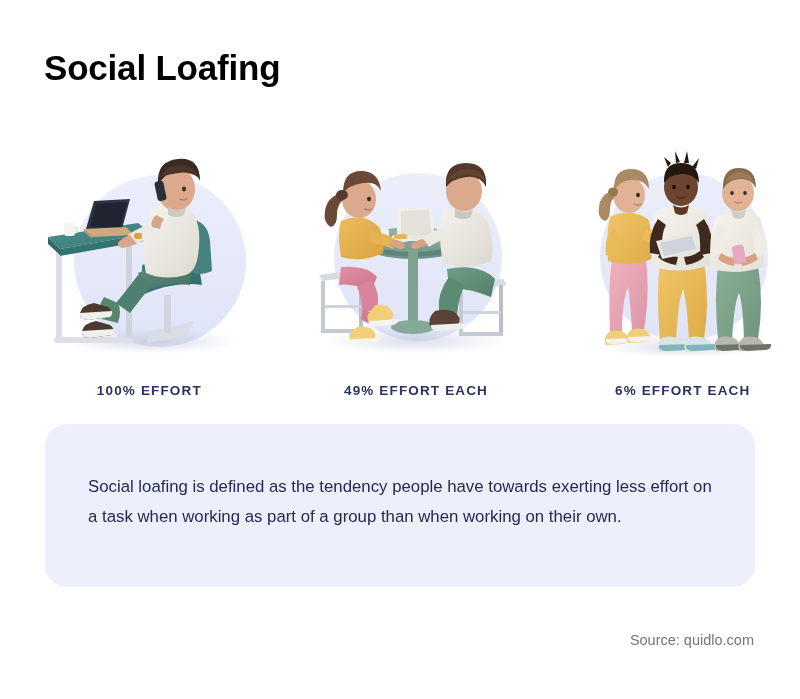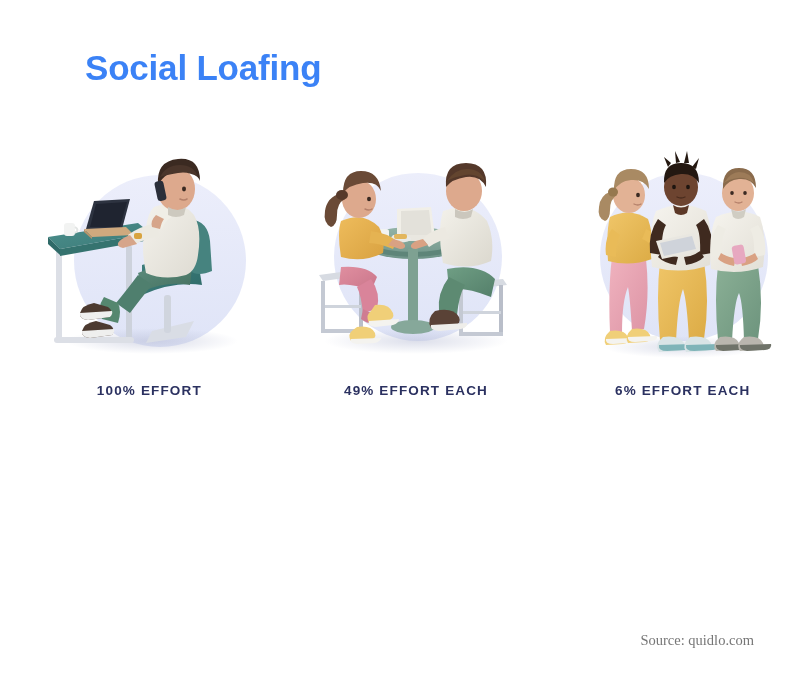--- a/index.html
+++ b/index.html
@@ -23,24 +23,23 @@
   }
 
   
   .title {
     position: absolute;
     left: 44px;
     top: 46px;
     font-size: 35px;
     font-weight: bold;
     letter-spacing: -0.2px;
-    color: #3b82f6;
+    color: #000000;
     line-height: 44px;
     white-space: nowrap;
-    margin-left: 41px;
   }
 
   
   .panels {
     position: absolute;
     left: 16px;
     top: 128px;
     width: 800px;
     height: 270px;
     display: flex;
@@ -96,21 +95,20 @@
   }
 
   
   .source {
     position: absolute;
     right: 46px;
     top: 632px;
     font-size: 14.5px;
     color: #767676;
     white-space: nowrap;
-    font-family: Liberation Serif, serif;
   }
 </style>
 </head>
 <body>
 
 <div class="page">
 
   <div class="title">Social Loafing</div>
 
   <div class="panels">
@@ -416,16 +414,19 @@
           <ellipse cx="177" cy="48" rx="1.8" ry="2.1" fill="#3a2a22"></ellipse>
           <path d="M167 57 q4 2 7 0" stroke="#b4806a" stroke-width="1.3" fill="none" stroke-linecap="round"></path>
           <path d="M163 64 q8 5 15 0 l-2 8 q-6 4 -11 0 z" fill="#d0cdc3"></path>
         </svg>
       </div>
       <div class="panel-label">6% EFFORT EACH</div>
     </div>
 
   </div>
 
+  <div class="desc-box">
+    <div class="desc-text">Social loafing is defined as the tendency people have towards exerting less effort on a task when working as part of a group than when working on their own.</div>
+  </div>
 
   <div class="source">Source: quidlo.com</div>
 
 </div>
 
 </body></html>

